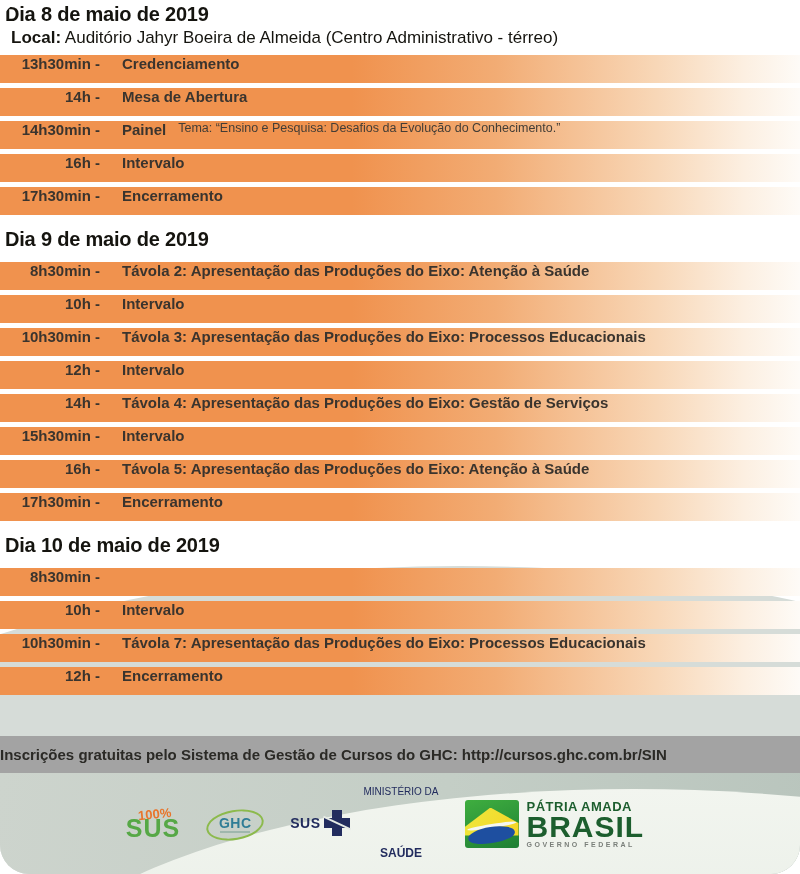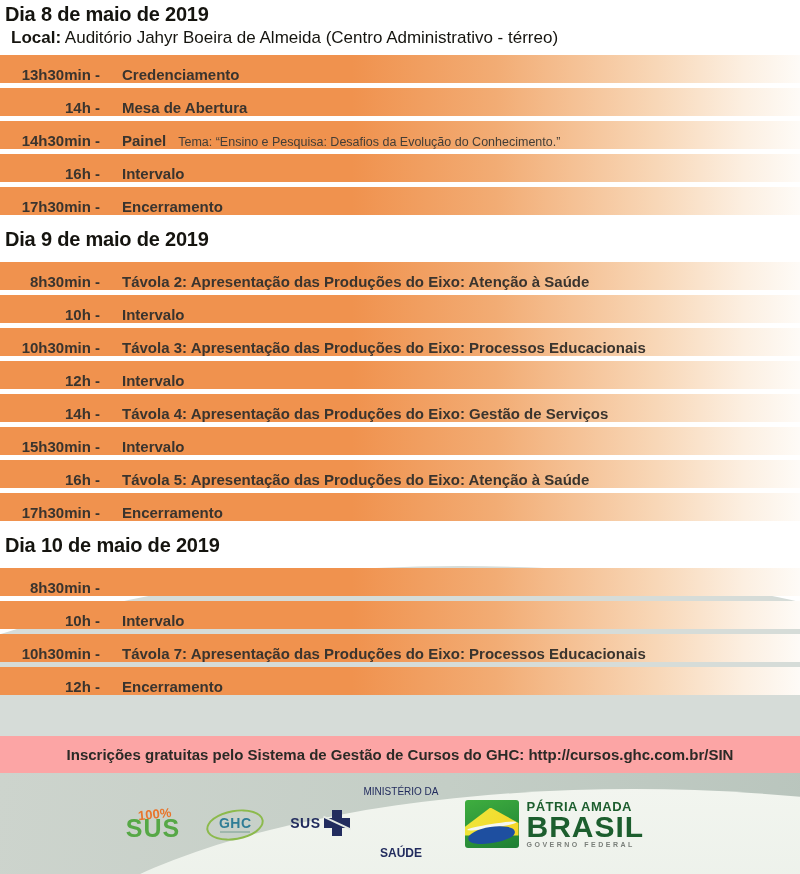--- a/index.html
+++ b/index.html
@@ -1,45 +1,45 @@
 <!DOCTYPE html>
 <html><head>
 <meta charset="utf-8">
 <style>
   html,body { margin:0; padding:0; background:#fff; }
   .poster {
     position:relative; width:800px; height:874px; overflow:hidden;
-    background:#ffffff; font-family:"Liberation Sans", sans-serif; color:#3A342E;
+    background:#ffffff; font-family:"Liberation Sans", sans-serif; color:#3A342E;border-radius:29px;
   }
   
   .bg-ellipse {
     position:absolute; left:-400px; top:566px; width:1720px; height:880px;
     border-radius:50%; background:#D6DCD8;
   }
   .content { position:relative; padding-top:2px; }
 
   .day-title {
     font-size:20px; font-weight:bold; line-height:24px; padding-left:5px;
     color:#15140f; letter-spacing:-0.2px;
   }
   .day-title.sub { line-height:30px; margin-top:9px; margin-bottom:8px; }
   .location { font-size:17px; line-height:24px; padding-left:11px; margin-bottom:5px; color:#15140f; }
   .location .lab { font-weight:bold; }
 
   .bar {
-    height:28px; margin-bottom:5px; display:flex; align-items:flex-end; width:800px;
+    height:28px; margin-bottom:5px; display:flex; align-items:flex-start; width:800px;
     background:linear-gradient(to right,#F0924E 0%,#F0924E 44%,#F2AC74 62%,#F8D7B7 82%,#FCEFE1 93%,#FEFBF7 100%);
   }
   .bar .time { width:100px; flex:0 0 100px; text-align:right; font-weight:bold; font-size:15px; color:#3A342E; }
   .bar .label { margin-left:22px; font-weight:bold; font-size:15px; color:#3A342E; white-space:nowrap; }
-  .bar .note { margin-left:12px; font-size:12.5px; font-weight:normal; color:#433d36; white-space:nowrap;margin-top:12px; }
+  .bar .note { margin-left:12px; font-size:12.5px; font-weight:normal; color:#433d36; white-space:nowrap; }
 
   .footer { position:absolute; left:0; right:0; bottom:0; height:138px; }
   .footer-band {
-    height:37px; background:#fca5a5; display:flex; align-items:center; justify-content:center;
+    height:37px; background:#a3a3a3; display:flex; align-items:center; justify-content:flex-start;
     font-weight:bold; font-size:15px; color:#2B2A26;
   }
   .footer-logos {
     position:relative; height:101px; overflow:hidden;
     background:linear-gradient(100deg,#CDD4CD 0%,#C4CEC6 55%,#B9C5BD 100%);
   }
   .light-ellipse {
     position:absolute; left:14px; top:16px; width:1240px; height:430px; border-radius:50%;
     background:linear-gradient(180deg,#F2F5EF 0%,#E3EAE2 65%);
   }

